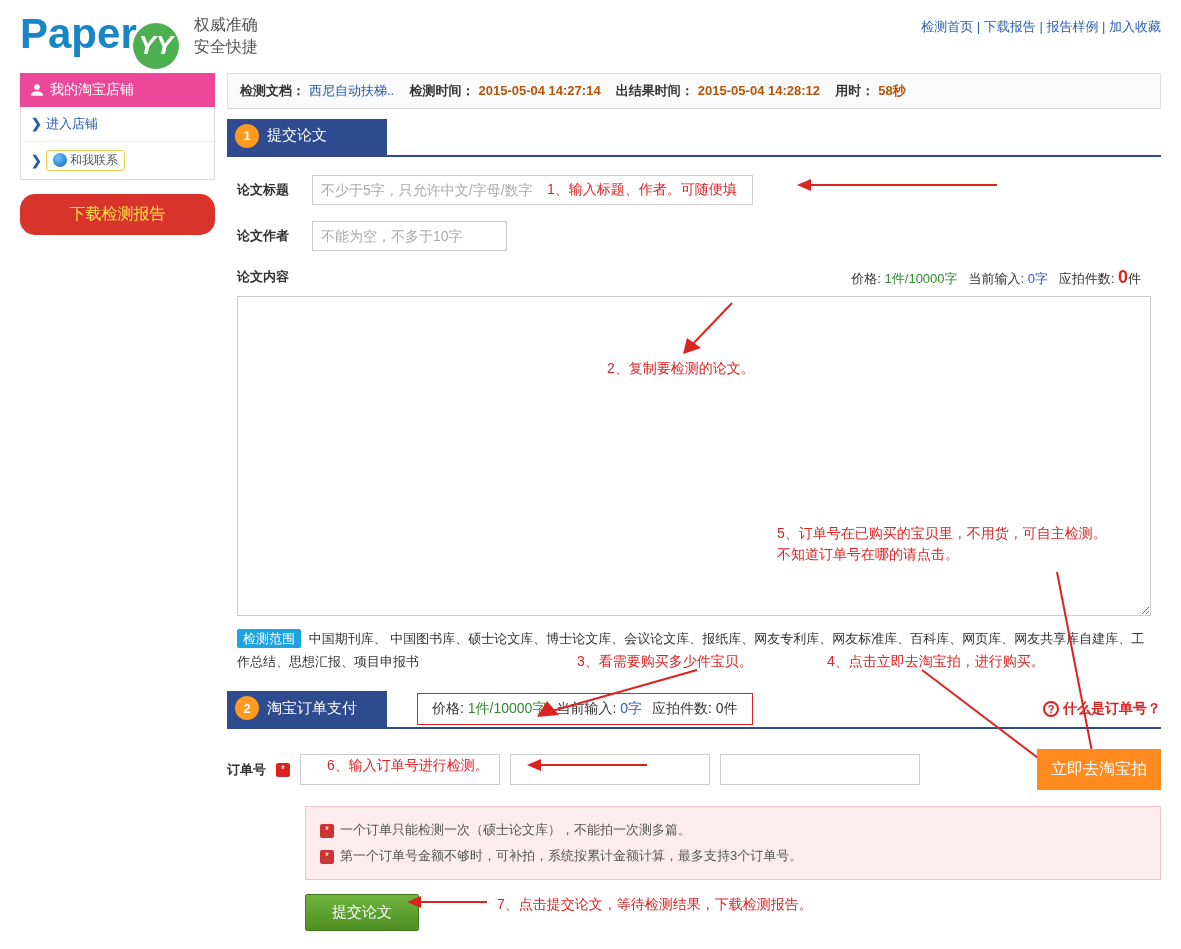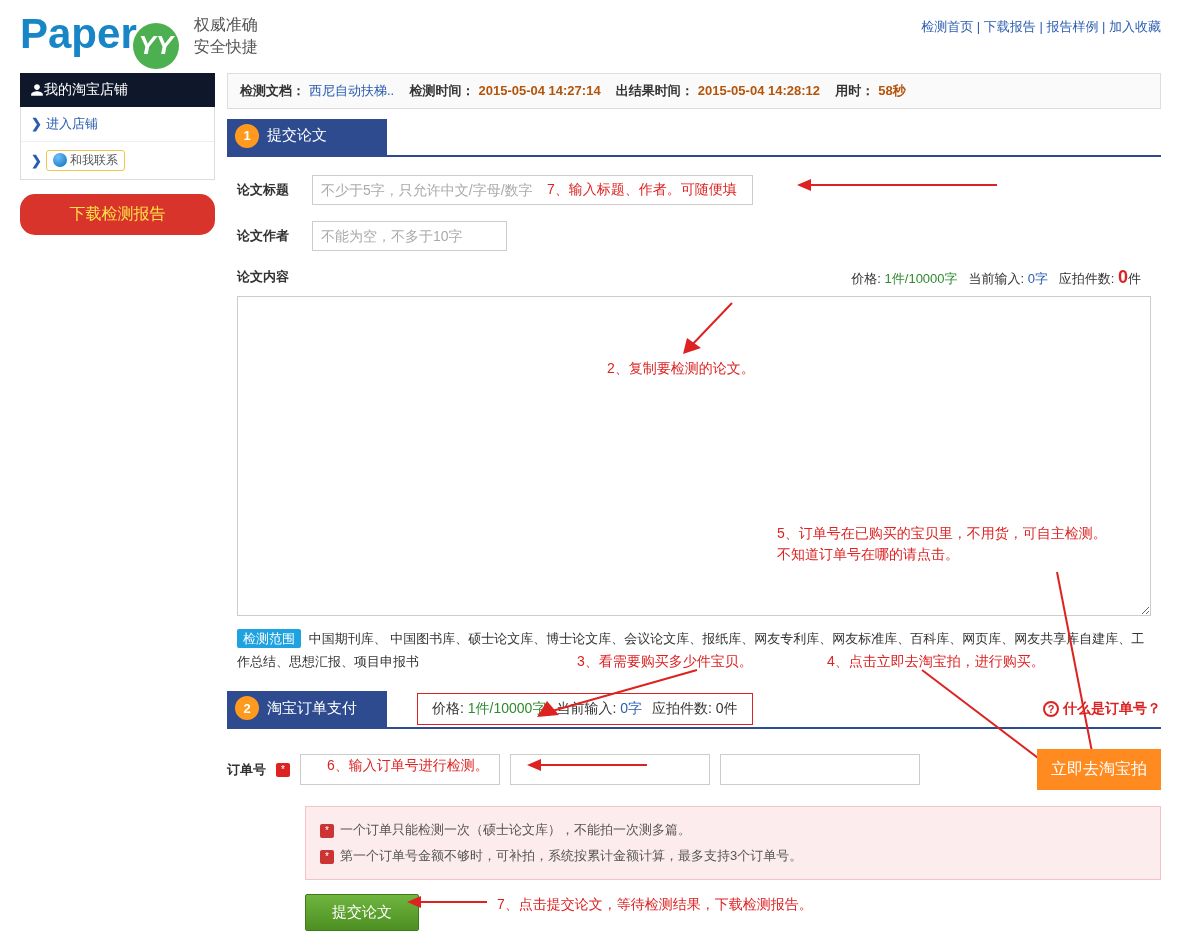--- a/index.html
+++ b/index.html
@@ -7,21 +7,21 @@
 .page { width: 1181px; margin: 0 auto; position: relative; }
 .header { display: flex; justify-content: space-between; align-items: flex-start; padding: 10px 20px 0 20px; }
 .logo-area { display: flex; align-items: center; gap: 15px; }
 .logo-text { font-size: 42px; font-weight: bold; color: #1785c6; font-family: Arial; }
 .logo-badge { display: inline-flex; width: 46px; height: 46px; background: #4caf50; border-radius: 50%; align-items: center; justify-content: center; color: #fff; font-size: 26px; font-weight: bold; font-style: italic; margin-left: -4px; position: relative; top: 6px; }
 .slogan { color: #555; font-family: "KaiTi","STKaiti",serif; font-size: 16px; line-height: 1.4; }
 .top-nav { color: #2a5db0; font-size: 13px; padding-top: 8px; }
 .top-nav a { color: #2a5db0; text-decoration: none; cursor: pointer; }
 .main { display: flex; padding: 0 20px; gap: 12px; margin-top: 10px; }
 .sidebar { width: 195px; flex-shrink: 0; }
-.side-hd { background: #0f172a; color: #fff; padding: 8px 10px; font-size: 14px; display: flex; align-items: center; }
+.side-hd { background: #ec4899; color: #fff; padding: 8px 10px; font-size: 14px; display: flex; align-items: center; gap: 6px; }
 .side-hd svg { width: 14px; height: 14px; fill: #fff; }
 .side-links { border: 1px solid #ddd; border-top: none; }
 .side-link { display: flex; align-items: center; gap: 4px; padding: 8px 10px; color: #2a5db0; cursor: pointer; font-size: 13px; border-bottom: 1px solid #eee; }
 .side-link:last-child { border-bottom: none; }
 .chevron { color: #2a5db0; font-weight: bold; }
 .contact-badge { display: inline-flex; align-items: center; gap: 3px; border: 1px solid #f0c64a; background: #fff; border-radius: 3px; padding: 1px 6px; font-size: 12px; color: #555; }
 .contact-badge .ball { width: 14px; height: 14px; border-radius: 50%; background: radial-gradient(circle at 35% 30%, #6ec0ff 0%, #0d6db3 100%); }
 .download-btn { margin-top: 14px; background: #d9342c; color: #fde047; border: none; width: 100%; padding: 10px 0; font-size: 16px; border-radius: 15px; cursor: pointer; }
 .content { flex: 1; }
 .info-bar { border: 1px solid #ddd; background: #fafafa; padding: 8px 12px; font-size: 13px; display: flex; flex-wrap: wrap; gap: 4px; align-items: center; }
@@ -128,21 +128,21 @@
         <div class="step-hd">
           <span class="step-num">1</span>
           <span class="step-title">提交论文</span>
         </div>
       </div>
 
       <div class="form">
         <div class="row">
           <div class="row-lbl">论文标题</div>
           <input class="txt-input" placeholder="不少于5字，只允许中文/字母/数字" style="">
-          <span class="anno" style="left:310px; top:6px;">7、输入标题、作者。可随便填</span>
+          <span class="anno" style="left:310px; top:6px;">1、输入标题、作者。可随便填</span>
           <svg class="arrow-svg" style="left:560px; top:-2px; width:200px; height:24px;">
               <line x1="200" y1="12" x2="10" y2="12" stroke="#d22" stroke-width="2"></line>
               <polygon points="0,12 14,6 14,18" fill="#d22"></polygon>
             </svg>
         </div>
         <div class="row">
           <div class="row-lbl">论文作者</div>
           <input class="txt-input short" placeholder="不能为空，不多于10字" style="">
         </div>
 

